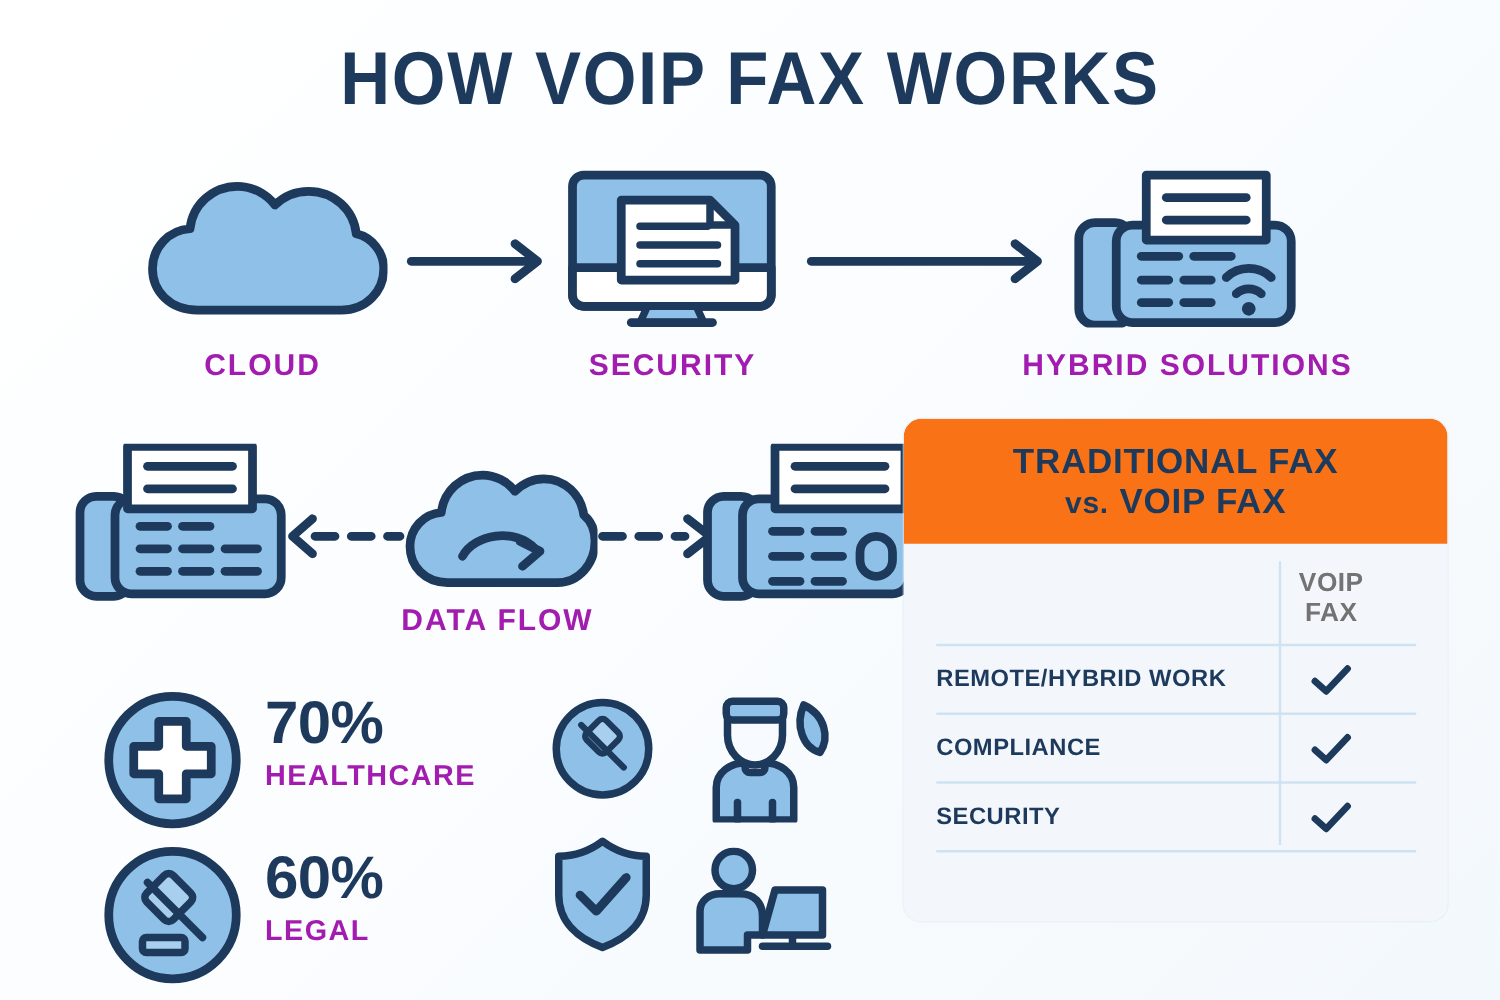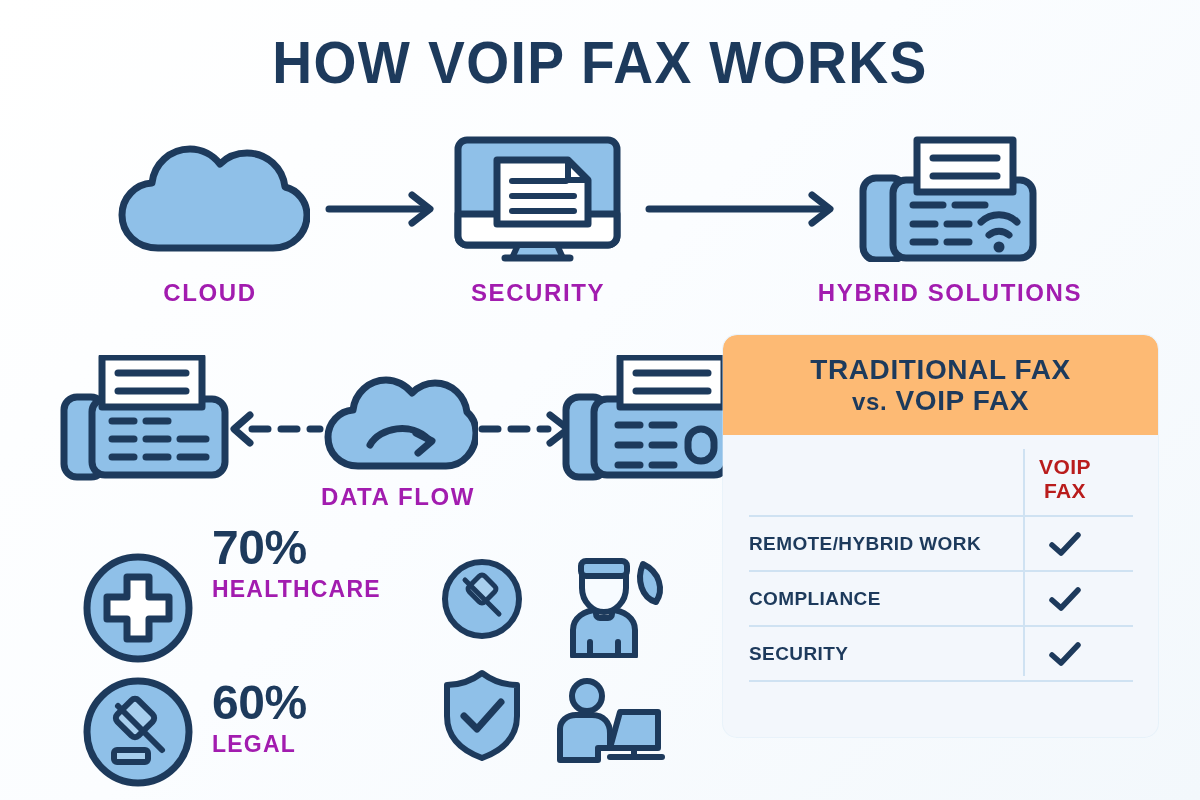--- a/index.html
+++ b/index.html
@@ -38,37 +38,37 @@
     margin-top:4px;
   }
 
   
   #panel{
     left:723px;top:335px;width:435px;height:402px;
     background:#f3f7fc;border-radius:14px;overflow:hidden;
     box-shadow:0 0 0 1px rgba(214,232,247,.45);
   }
   #panel-head{
-    height:100px;background:#fdba74;
+    height:100px;background:#f97316;
     display:flex;flex-direction:column;align-items:center;justify-content:center;
     border-radius:14px 14px 0 0;
     text-align:center;
   }
   #panel-head .l1{font-size:28px;font-weight:bold;color:#1d3a5c;letter-spacing:.6px;line-height:1.12;}
   #panel-head .l2{font-size:28px;font-weight:bold;color:#1d3a5c;letter-spacing:.6px;line-height:1.12;}
   #panel-head .l2 .vs{font-size:24px;}
 
   #cmp-table{position:absolute;left:26px;top:112px;width:384px;}
   .cmp-colhead{
     display:flex;height:68px;align-items:flex-start;
   }
   .cmp-colhead .c1{flex:1;}
   .cmp-colhead .c2{
     width:136px;text-align:center;padding-top:8px;
-    font-size:21px;font-weight:bold;color:#b91c1c;line-height:1.15;letter-spacing:.4px;
+    font-size:21px;font-weight:bold;color:#737373;line-height:1.15;letter-spacing:.4px;
   }
   .cmp-row{
     display:flex;align-items:center;height:53px;
     border-top:2px solid #cfe2f2;
   }
   .cmp-row:last-of-type{border-bottom:2px solid #cfe2f2;}
   .cmp-row .c1{
     flex:1;font-size:19px;font-weight:bold;color:#1d3a5c;letter-spacing:.4px;white-space:nowrap;
   }
   .cmp-row .c2{width:136px;display:flex;align-items:center;justify-content:center;}
@@ -200,21 +200,21 @@
   </div>
 
   <div class="abs step-label" style="left:248px;top:483px;width:300px;">DATA FLOW</div>
 
   <div class="abs" style="left:82px;top:552px;width:112px;height:112px;">
     <svg viewBox="0 0 112 112" width="112" height="112">
       <circle cx="56" cy="56" r="51" fill="#8fc0e8" stroke="#1d3a5c" stroke-width="7"></circle>
       <path d="M45 25 H67 V45 H87 V67 H67 V87 H45 V67 H25 V45 H45 Z" fill="#ffffff" stroke="#1d3a5c" stroke-width="7" stroke-linejoin="round"></path>
     </svg>
   </div>
-  <div class="abs" style="left:212px;top:524px;width:230px;">
+  <div class="abs" style="left:212px;top:555px;width:230px;">
     <div class="stat-num">70%</div>
     <div class="stat-cap">HEALTHCARE</div>
   </div>
 
   <div class="abs" style="left:82px;top:676px;width:112px;height:112px;">
     <svg viewBox="0 0 112 112" width="112" height="112">
       <circle cx="56" cy="56" r="51" fill="#8fc0e8" stroke="#1d3a5c" stroke-width="7"></circle>
       <rect x="38" y="27" width="30" height="30" rx="5" transform="rotate(45 53 42)" fill="#a8cfee" stroke="#1d3a5c" stroke-width="6"></rect>
       <line x1="36" y1="30" x2="80" y2="74" stroke="#1d3a5c" stroke-width="6" stroke-linecap="round"></line>
       <rect x="32" y="74" width="34" height="12" rx="3" fill="#a8cfee" stroke="#1d3a5c" stroke-width="6"></rect>

